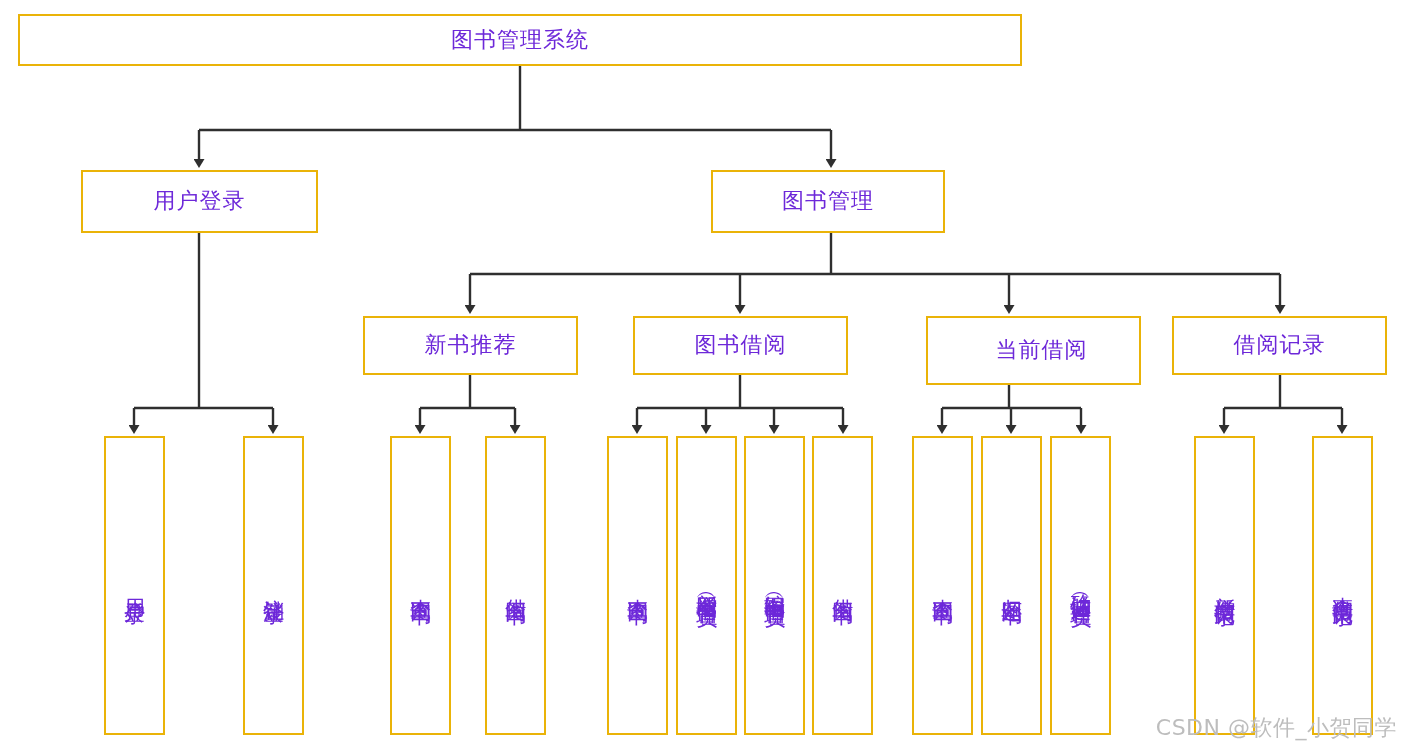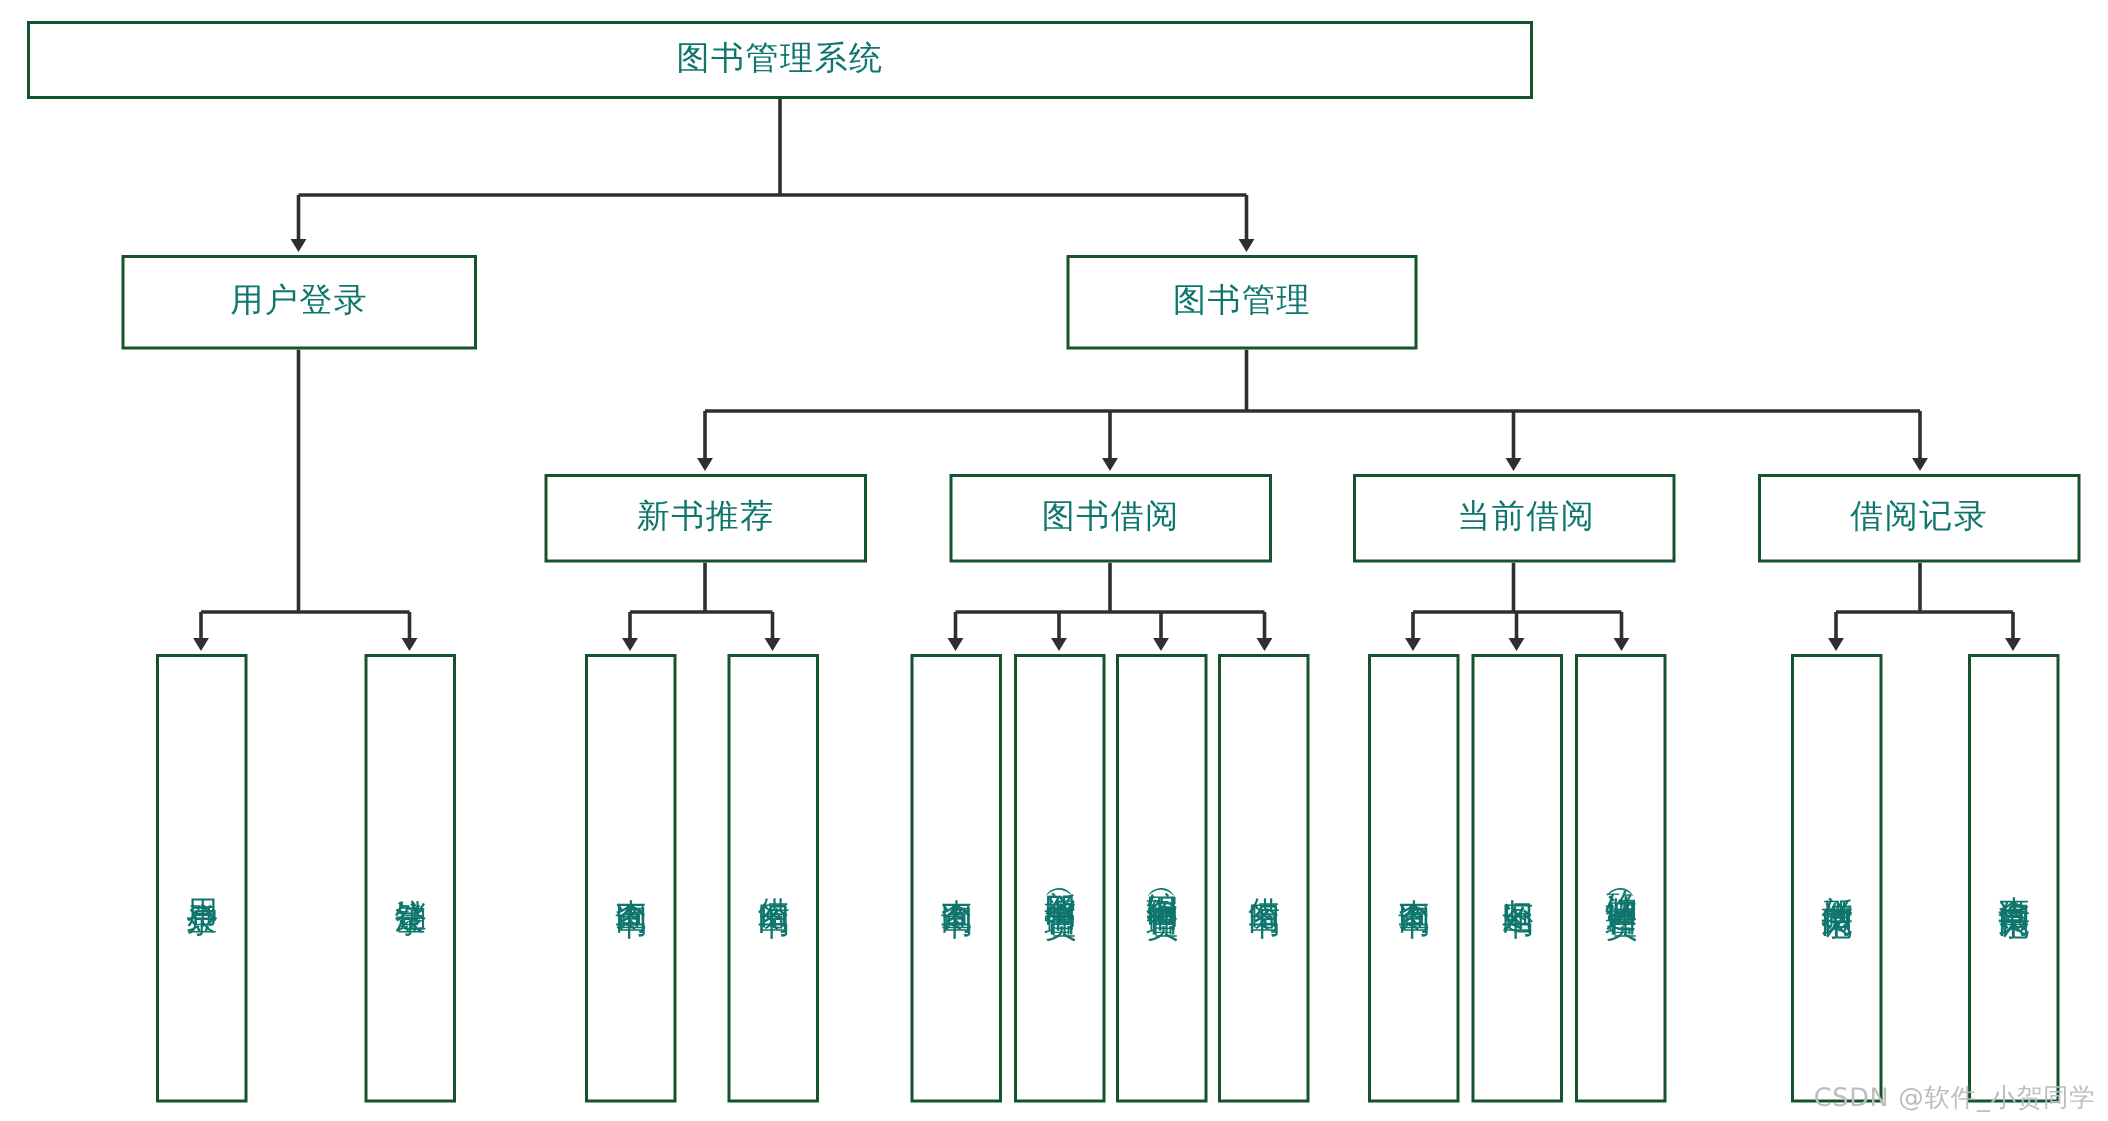--- a/index.html
+++ b/index.html
@@ -22,25 +22,25 @@
     left: 0;
     top: 0;
     width: 1405px;
     height: 747px;
     pointer-events: none;
   }
   .node {
     position: absolute;
     box-sizing: border-box;
     background: #ffffff;
-    border: 2px solid #14532d;
+    border: 2px solid #eab308;
     display: flex;
     align-items: center;
     justify-content: center;
-    color: #0f766e;
+    color: #6d28d9;
     z-index: 2;
   }
   .node-h {
     font-size: 22px;
     line-height: 1.1;
     letter-spacing: 1px;
     white-space: nowrap;
   }
   .node-v {
     writing-mode: vertical-rl;
@@ -48,21 +48,21 @@
     font-size: 21px;
     line-height: 1.08;
     letter-spacing: 2px;
     white-space: nowrap;
     padding: 4px 0;
   }
   #watermark {
     position: absolute;
     right: 8px;
     bottom: 4px;
-    font-size: 17px;
+    font-size: 22px;
     color: #bdbdbd;
     letter-spacing: 0.5px;
     white-space: nowrap;
     z-index: 3;
   }
 </style>
 </head>
 <body>
 
 <div id="canvas">
@@ -118,21 +118,21 @@
     </g>
   </svg>
 
   <div class="node node-h" style="left:18px;top:14px;width:1004px;height:52px;">图书管理系统</div>
 
   <div class="node node-h" style="left:81px;top:170px;width:237px;height:63px;">用户登录</div>
   <div class="node node-h" style="left:711px;top:170px;width:234px;height:63px;">图书管理</div>
 
   <div class="node node-h" style="left:633px;top:316px;width:215px;height:59px;">图书借阅</div>
   <div class="node node-h" style="left:363px;top:316px;width:215px;height:59px;">新书推荐</div>
-  <div class="node node-h" style="left:902px;top:316px;width:215px;height:59px;padding-left:16px;">当前借阅</div>
+  <div class="node node-h" style="left:926px;top:316px;width:215px;height:69px;padding-left:16px;">当前借阅</div>
   <div class="node node-h" style="left:1172px;top:316px;width:215px;height:59px;">借阅记录</div>
 
   <div class="node node-v" style="left:104px;top:436px;width:61px;height:299px;">用户登录</div>
   <div class="node node-v" style="left:243px;top:436px;width:61px;height:299px;">注销登录</div>
 
   <div class="node node-v" style="left:390px;top:436px;width:61px;height:299px;">查询图书</div>
   <div class="node node-v" style="left:485px;top:436px;width:61px;height:299px;">借阅图书</div>
 
   <div class="node node-v" style="left:607px;top:436px;width:61px;height:299px;">查询图书</div>
   <div class="node node-v" style="left:676px;top:436px;width:61px;height:299px;">新增图书（管理员）</div>

